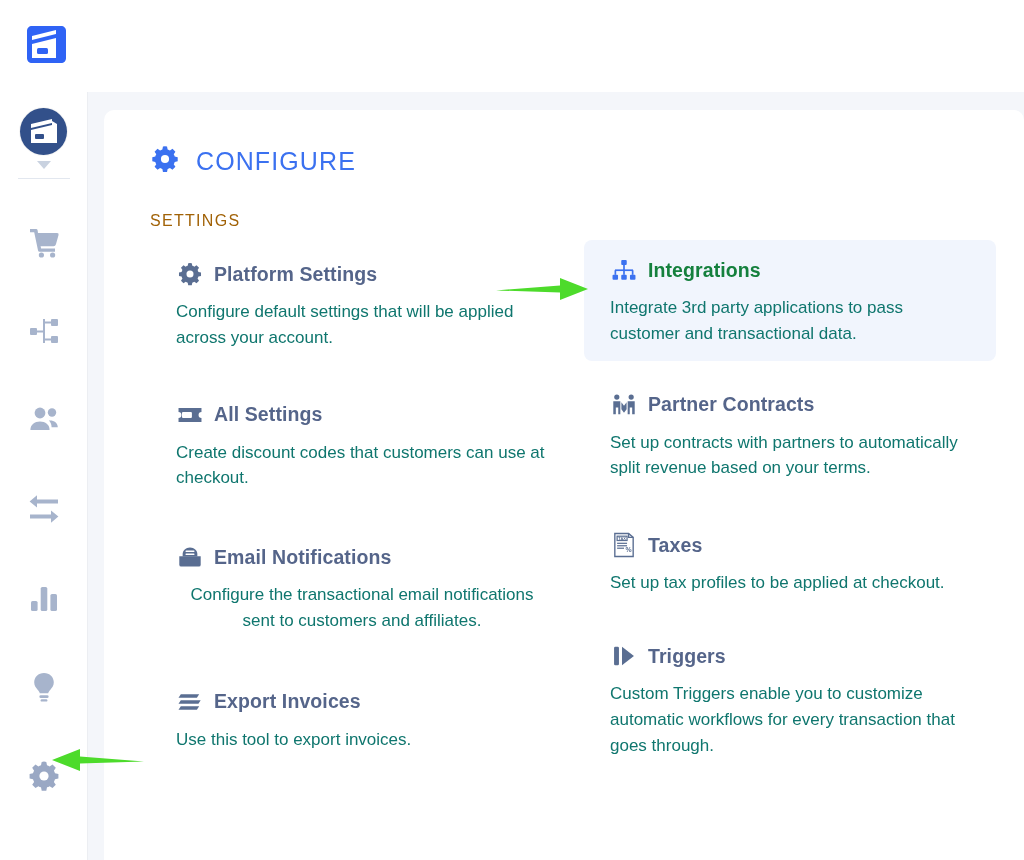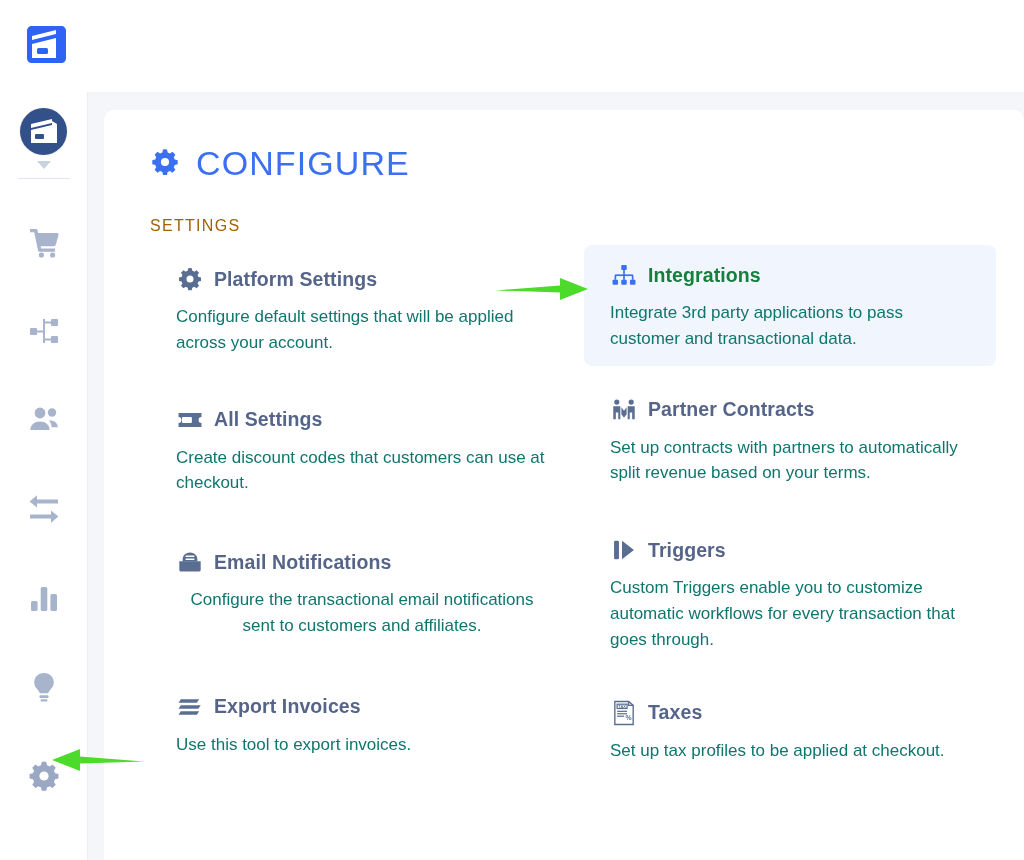--- a/index.html
+++ b/index.html
@@ -64,21 +64,21 @@
     background: #ffffff;
     border-radius: 10px 10px 0 0;
     padding: 24px 34px 0 46px;
     position: relative;
     overflow: hidden;
   }
 
   .page-head { display: flex; align-items: center; gap: 16px; margin-top: 10px; }
   .page-head .gear-blue { width: 30px; height: 30px; fill: #3b71f0; flex: none; }
   .page-title {
-    color: #3b71f0; font-size: 34px; letter-spacing: 1.1px; font-weight: 500;
+    color: #3b71f0; font-size: 25px; letter-spacing: 1.1px; font-weight: 500;
   }
   .section-label {
     margin-top: 34px; color: #a16207; font-size: 16px;
     letter-spacing: 1.3px; font-weight: 500;
   }
 
   
   .cards {
     margin-top: 14px;
     display: grid;
@@ -343,49 +343,49 @@
                 </svg>
               </span>
               <span class="card-title">Partner Contracts</span>
             </div>
             <div class="card-desc">Set up contracts with partners to automatically split revenue based on your terms.</div>
           </div>
 
           <div class="card">
             <div class="card-head">
               <span class="card-icon">
-                <svg viewBox="0 0 34 30" xmlns="http://www.w3.org/2000/svg">
-                  <rect x="4" y="3" width="6.4" height="24" rx="1.6"></rect>
-                  <path d="M14.4 3 L30 15 L14.4 27 Z"></path>
-                </svg>
-              </span>
-              <span class="card-title">Triggers</span>
-            </div>
-            <div class="card-desc">Custom Triggers enable you to customize automatic workflows for every transaction that goes through.</div>
-          </div>
-
-          <div class="card">
-            <div class="card-head">
-              <span class="card-icon">
                 <svg viewBox="0 0 34 34" xmlns="http://www.w3.org/2000/svg">
                   <path d="M5 2 h18 l6 5 v25 H5 Z" fill="#ffffff" stroke="#5a6e92" stroke-width="1.8"></path>
                   <path d="M23 2 v5 h6" fill="none" stroke="#5a6e92" stroke-width="1.8"></path>
                   <rect x="8" y="5.5" width="13" height="5.6" fill="none" stroke="#5a6e92" stroke-width="1.6"></rect>
                   <text x="14.5" y="10" font-size="5.2" font-family="Liberation Sans, sans-serif" font-weight="700" fill="#5a6e92" text-anchor="middle">TAX</text>
                   <rect x="8" y="14" width="13" height="1.6"></rect>
                   <rect x="8" y="17.2" width="13" height="1.6"></rect>
                   <rect x="8" y="20.4" width="9" height="1.6"></rect>
                   <text x="23" y="26" font-size="9" font-family="Liberation Sans, sans-serif" font-weight="700" fill="#5a6e92" text-anchor="middle">%</text>
                 </svg>
               </span>
               <span class="card-title">Taxes</span>
             </div>
             <div class="card-desc">Set up tax profiles to be applied at checkout.</div>
           </div>
 
+          <div class="card">
+            <div class="card-head">
+              <span class="card-icon">
+                <svg viewBox="0 0 34 30" xmlns="http://www.w3.org/2000/svg">
+                  <rect x="4" y="3" width="6.4" height="24" rx="1.6"></rect>
+                  <path d="M14.4 3 L30 15 L14.4 27 Z"></path>
+                </svg>
+              </span>
+              <span class="card-title">Triggers</span>
+            </div>
+            <div class="card-desc">Custom Triggers enable you to customize automatic workflows for every transaction that goes through.</div>
+          </div>
+
         </div>
 
       </div>
     </div>
   </div>
 
   <span class="arrow arrow-to-integrations">
     <svg viewBox="0 0 92 26" xmlns="http://www.w3.org/2000/svg">
       <path d="M0 14.4 L64 9.5 L64 2 L92 13 L64 24 L64 16.6 Z" fill="#4ddb2b"></path>
     </svg>

